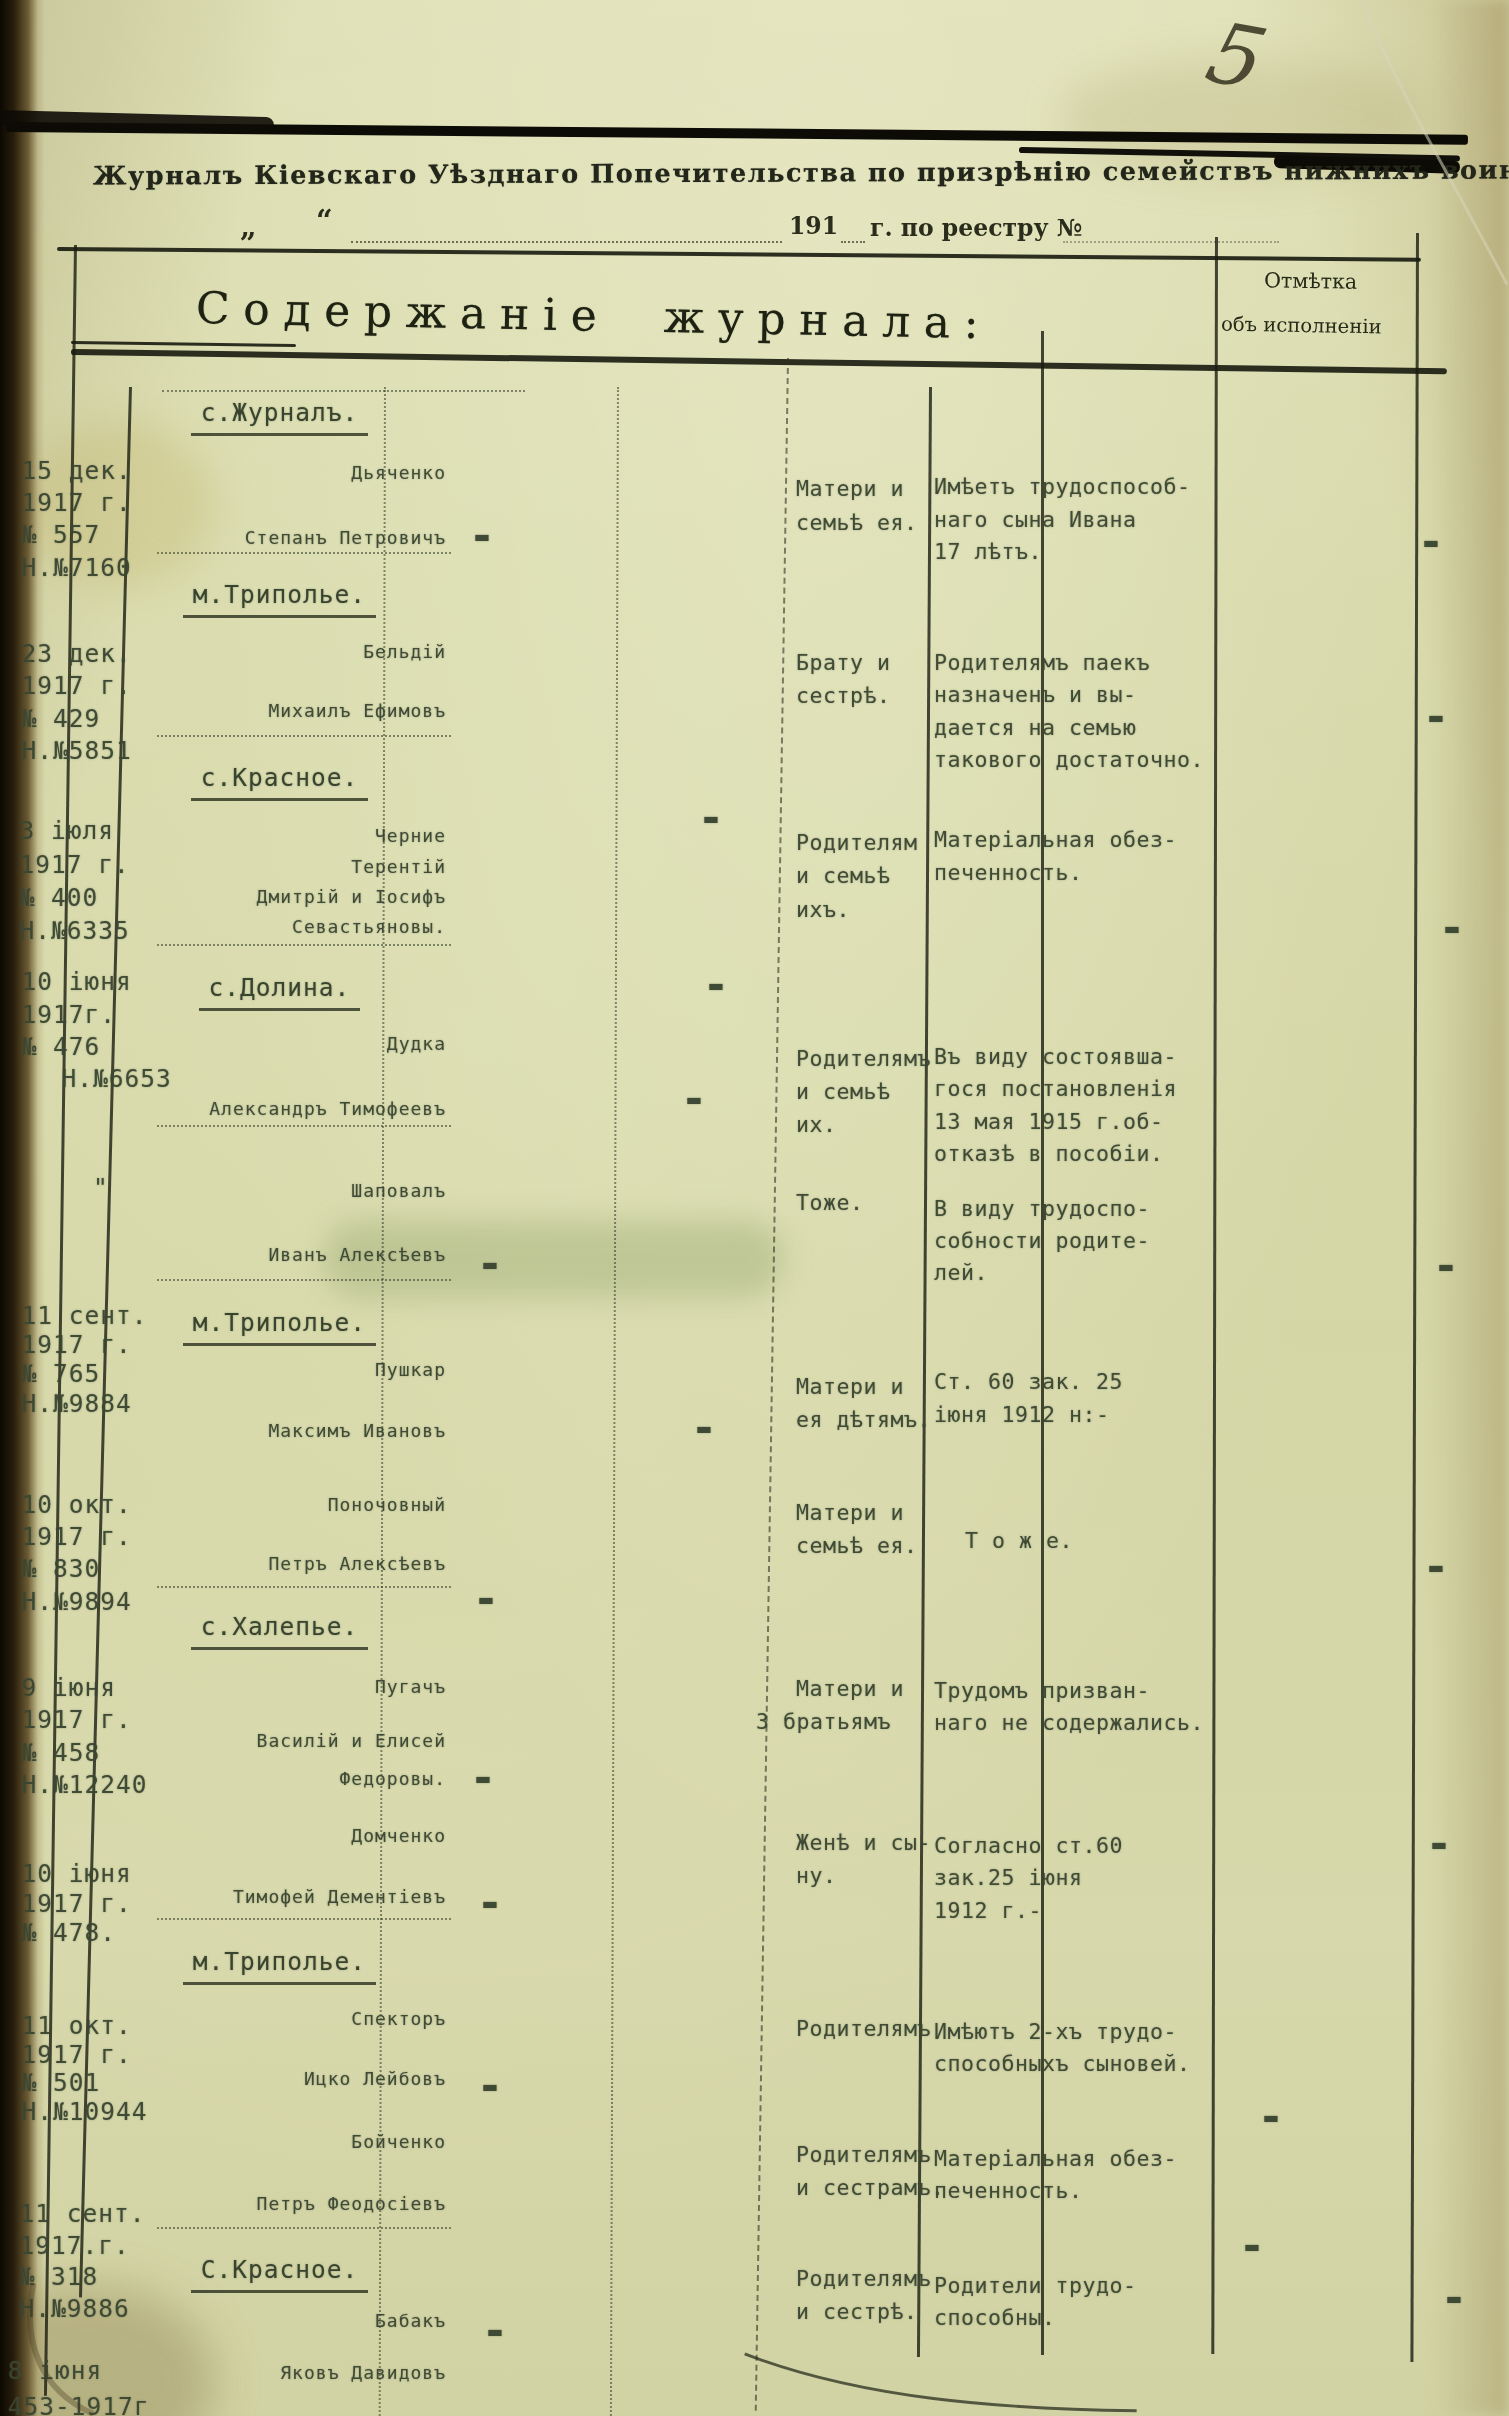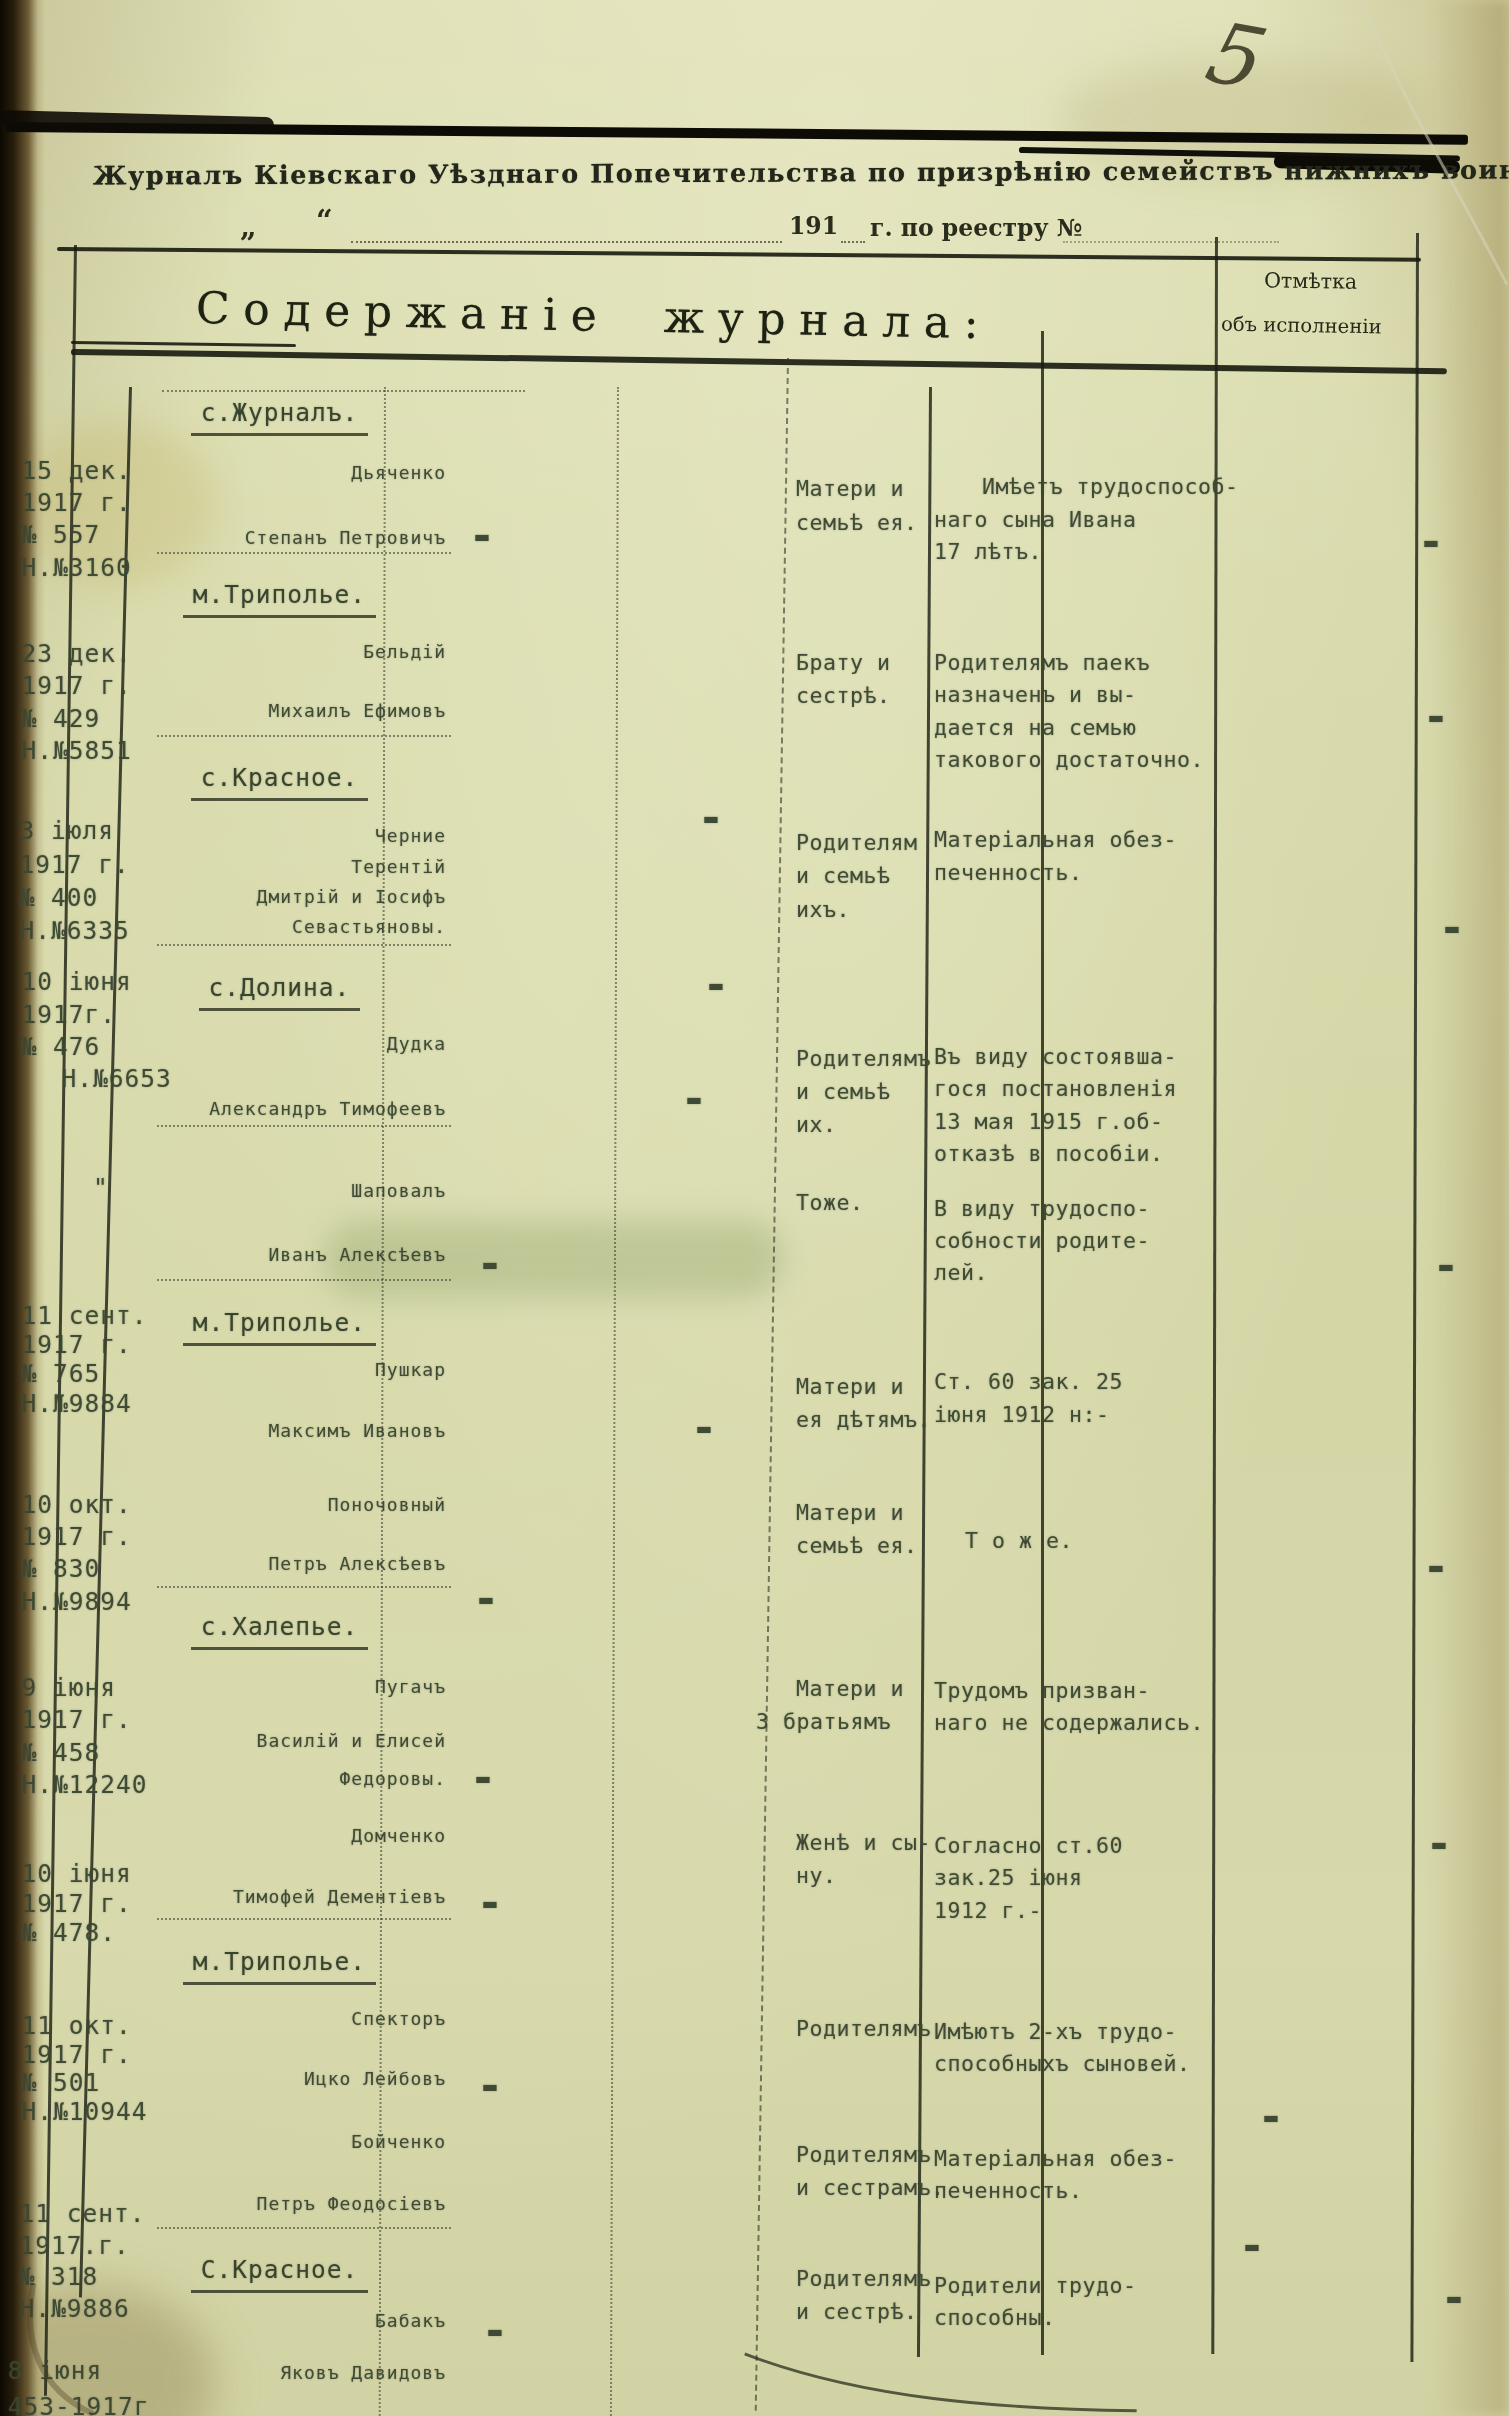--- a/index.html
+++ b/index.html
@@ -91,29 +91,29 @@
   <div class="vrule" style="left:1041px;top:331px;height:2024px;"></div>
   <div class="vrule" style="left:1215px;top:237px;height:2117px;transform:rotate(.1deg);"></div>
   <div class="vrule" style="left:1416px;top:233px;height:2129px;transform:rotate(.15deg);"></div>
 
   <div class="dotsep" style="left:162px;top:390px;width:363px;"></div>
 
   <div id="entries" style="position:absolute;inset:0;">
       <div class="tw mline" style="left: 21.6px; top: 457px;">15 дек.</div>
       <div class="tw mline" style="left: 21.6px; top: 489px;">1917 г.</div>
       <div class="tw mline" style="left: 21.6px; top: 521px;">№ 557</div>
-      <div class="tw mline" style="left: 21.6px; top: 554px;">Н.№3160</div>
+      <div class="tw mline" style="left: 21.6px; top: 554px;">Н.№7160</div>
       <div class="vilwrap" style="left: 113px; top: 398px; width: 333px;"><span>с.Журналъ.</span></div>
       <div class="tw nline" style="left: 113px; top: 463px; width: 333px;">Дьяченко</div>
       <div class="tw nline" style="left: 113px; top: 528px; width: 333px;">Степанъ Петровичъ</div>
       <div class="dotsep" style="left: 157px; top: 552px; width: 294px;"></div>
       <div class="vilwrap" style="left: 113px; top: 580px; width: 333px;"><span>м.Триполье.</span></div>
       <div class="tw rline" style="left: 796px; top: 477px;">Матери и</div>
       <div class="tw rline" style="left: 796px; top: 511px;">семьѣ ея.</div>
-      <div class="tw rline" style="left: 934px; top: 475px; margin-left: 48px;">Имѣетъ трудоспособ-</div>
+      <div class="tw rline" style="left: 934px; top: 475px;">Имѣетъ трудоспособ-</div>
       <div class="tw rline" style="left: 934px; top: 508px;">наго сына Ивана</div>
       <div class="tw rline" style="left: 934px; top: 540px;">17 лѣтъ.</div>
       <div class="tw dashmark" style="left: 469px; top: 514px;">-</div>
       <div class="tw dashmark" style="left: 1418px; top: 520px;">-</div>
       <div class="tw mline" style="left: 21.6px; top: 640px;">23 дек.</div>
       <div class="tw mline" style="left: 21.6px; top: 672px;">1917 г.</div>
       <div class="tw mline" style="left: 21.6px; top: 705px;">№ 429</div>
       <div class="tw mline" style="left: 21.6px; top: 737px;">Н.№5851</div>
       <div class="tw nline" style="left: 113px; top: 642px; width: 333px;">Бельдій</div>
       <div class="tw nline" style="left: 113px; top: 701px; width: 333px;">Михаилъ Ефимовъ</div>

